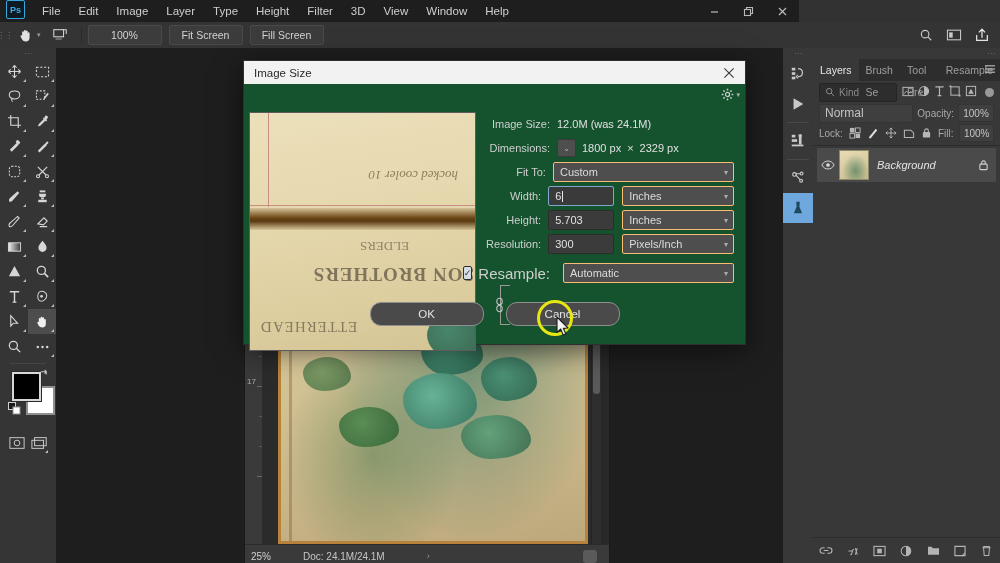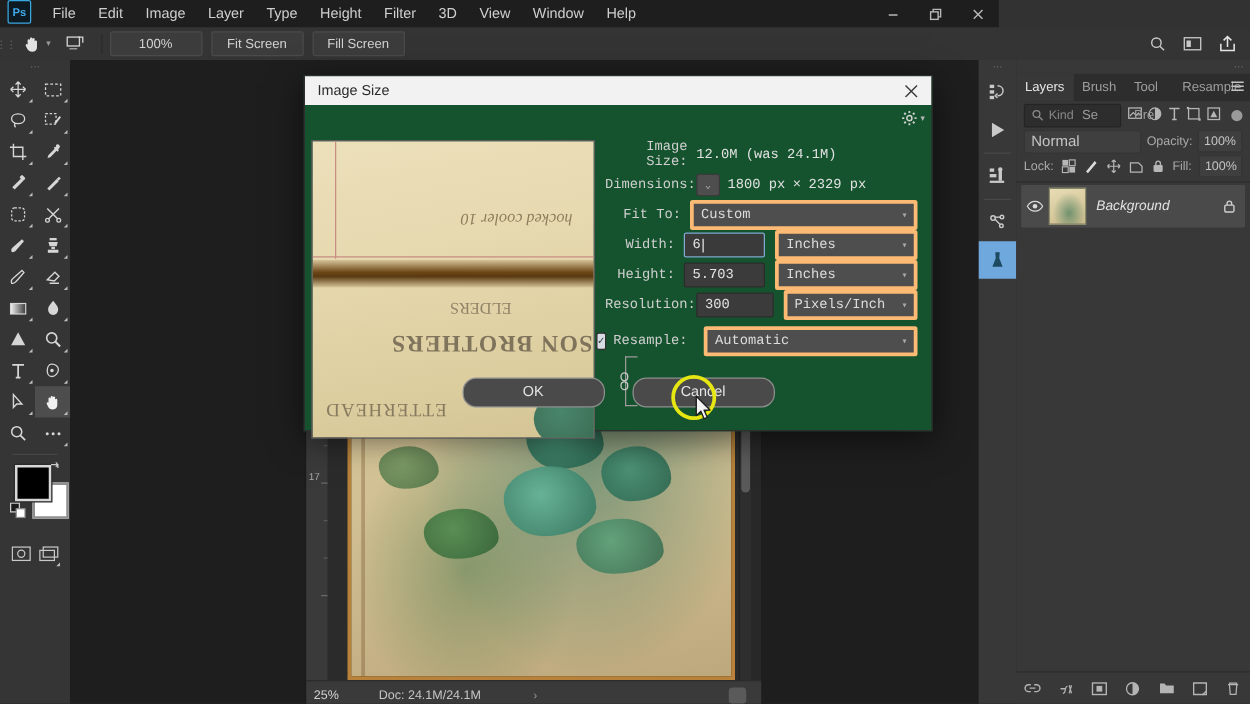--- a/index.html
+++ b/index.html
@@ -147,29 +147,29 @@
   .pv-elders{position:absolute;left:110px;top:125px;color:#5a4e3c;
              font-family:"Liberation Serif",serif;font-size:13px;
              transform:rotate(180deg);opacity:.6;white-space:nowrap;}
   .pv-head{position:absolute;left:10px;top:205px;color:#4f4537;
            font-family:"Liberation Serif",serif;font-size:15px;letter-spacing:1px;
            transform:rotate(180deg);opacity:.6;white-space:nowrap;}
   .pv-leaf{position:absolute;right:-6px;bottom:-8px;width:54px;height:46px;
            border-radius:60% 40% 50% 50%/50% 50% 50% 50%;
            background:radial-gradient(circle at 40% 40%,#2f7a63,#1e5744);opacity:.85;}
 
-  .fields{position:absolute;left:240px;top:28px;width:250px;font-family:Liberation Mono, monospace;}
+  .fields{position:absolute;left:240px;top:28px;width:250px;}
   .frow{display:flex;align-items:center;height:24px;margin-bottom:0px;}
   .flabel{width:66px;text-align:right;padding-right:7px;font-size:11px;color:#cfcfcf;}
   .fvalue{font-size:11px;color:#e0e0e0;}
   .gear{position:absolute;right:5px;top:4px;color:#d0d0d0;font-size:12px;display:flex;align-items:center;}
   .gear .g-caret{font-size:7px;margin-left:2px;color:#b5b5b5;}
   .chev-btn{width:17px;height:16px;background:#4e4e4e;border:1px solid #3a3a3a;border-radius:2px;
             display:flex;align-items:center;justify-content:center;color:#b9b9b9;font-size:8px;margin-right:6px;}
-  .select{height:18px;background:#4e4e4e;border:3px solid #fdba74;border-radius:2px;
+  .select{height:18px;background:#4e4e4e;border:1px solid #fdba74;border-radius:2px;
           display:flex;align-items:center;padding:0 6px;color:#dcdcdc;font-size:11px;position:relative;}
   .select .sc{position:absolute;right:5px;color:#a9a9a9;font-size:8px;}
   .input{height:18px;width:60px;background:#3b3b3b;border:1px solid #2c2c2c;border-radius:2px;
          display:flex;align-items:center;padding:0 6px;color:#e2e2e2;font-size:11px;}
   .input.focused{border:1px solid #7fa8cf;background:#3a3a3a;}
   .caretbar{display:inline-block;width:1px;height:11px;background:#e8e8e8;margin-left:1px;}
   .unit{margin-left:8px;width:113px;}
   .linkbox{position:absolute;left:8px;top:97px;width:18px;height:48px;}
   .linkbox .lv{position:absolute;left:8px;top:4px;width:1px;height:40px;background:#9a9a9a;}
   .linkbox .lt{position:absolute;left:8px;top:4px;width:10px;height:1px;background:#9a9a9a;}
@@ -821,21 +821,21 @@
           </div>
           <div class="select unit">
             <span>Pixels/Inch</span>
             <span class="sc">▾</span>
           </div>
         </div>
 
         <div class="frow" style="margin-top:5px">
           <div style="width:66px;display:flex;justify-content:flex-end;align-items:center;padding-right:7px">
             <div class="checkbox">✓</div>
-            <span style="font-size:11px;color:#cfcfcf">Resample:</span>
+            <span style="font-size:15px;color:#cfcfcf">Resample:</span>
           </div>
           <div class="select" style="width:178px;margin-left:6px">
             <span>Automatic</span>
             <span class="sc">▾</span>
           </div>
         </div>
 
       </div>
 
       <div class="dlg-buttons">

